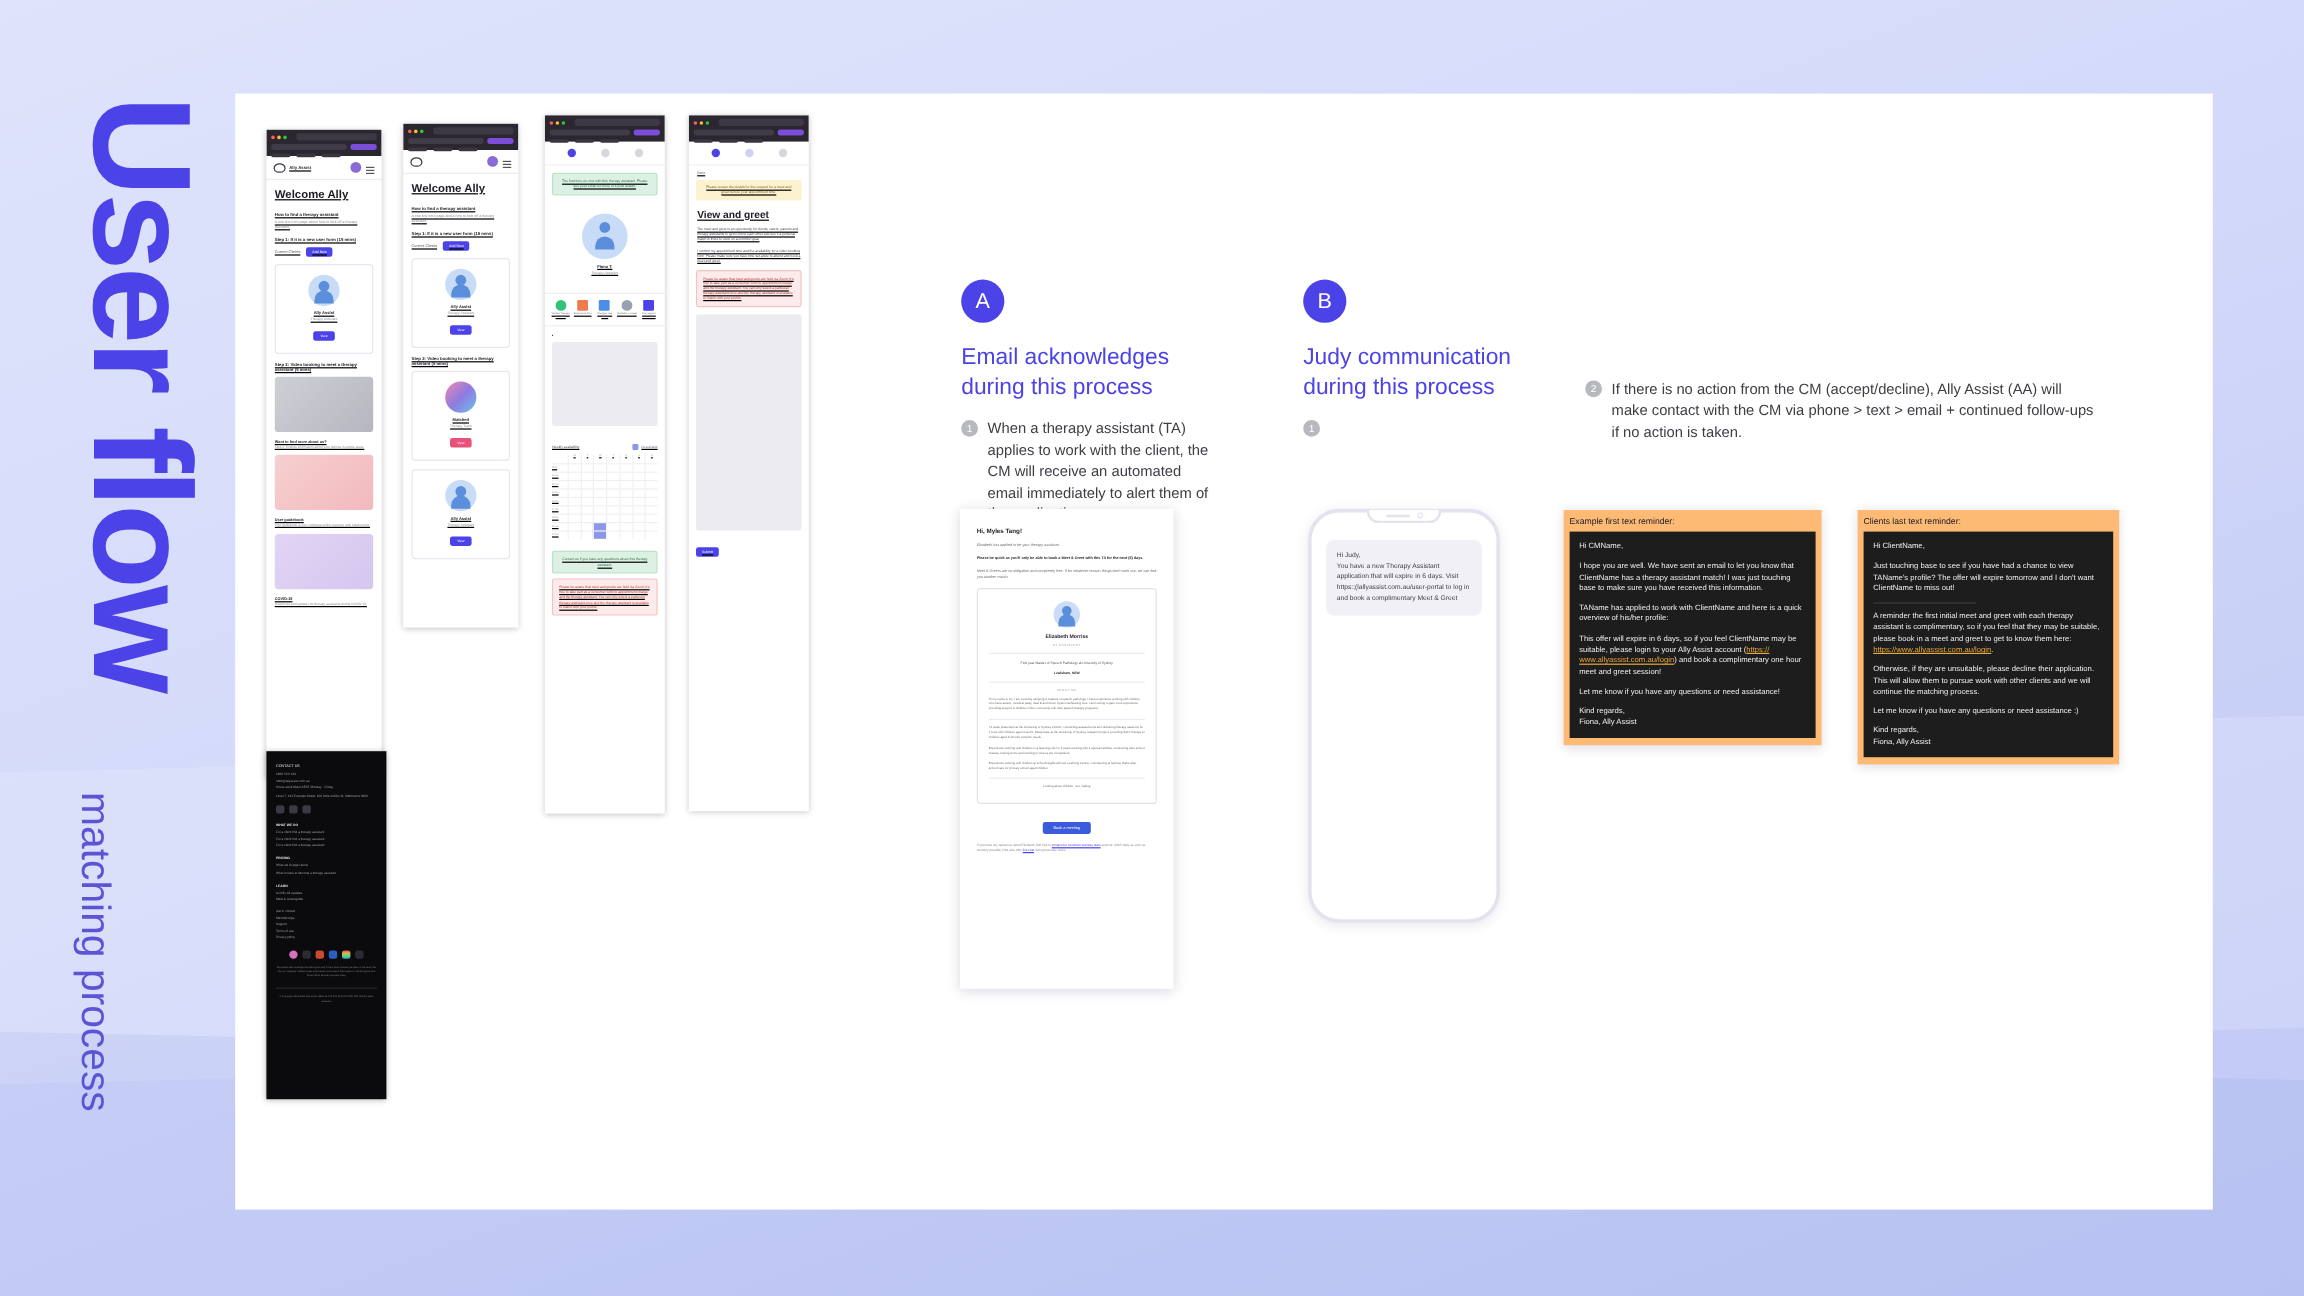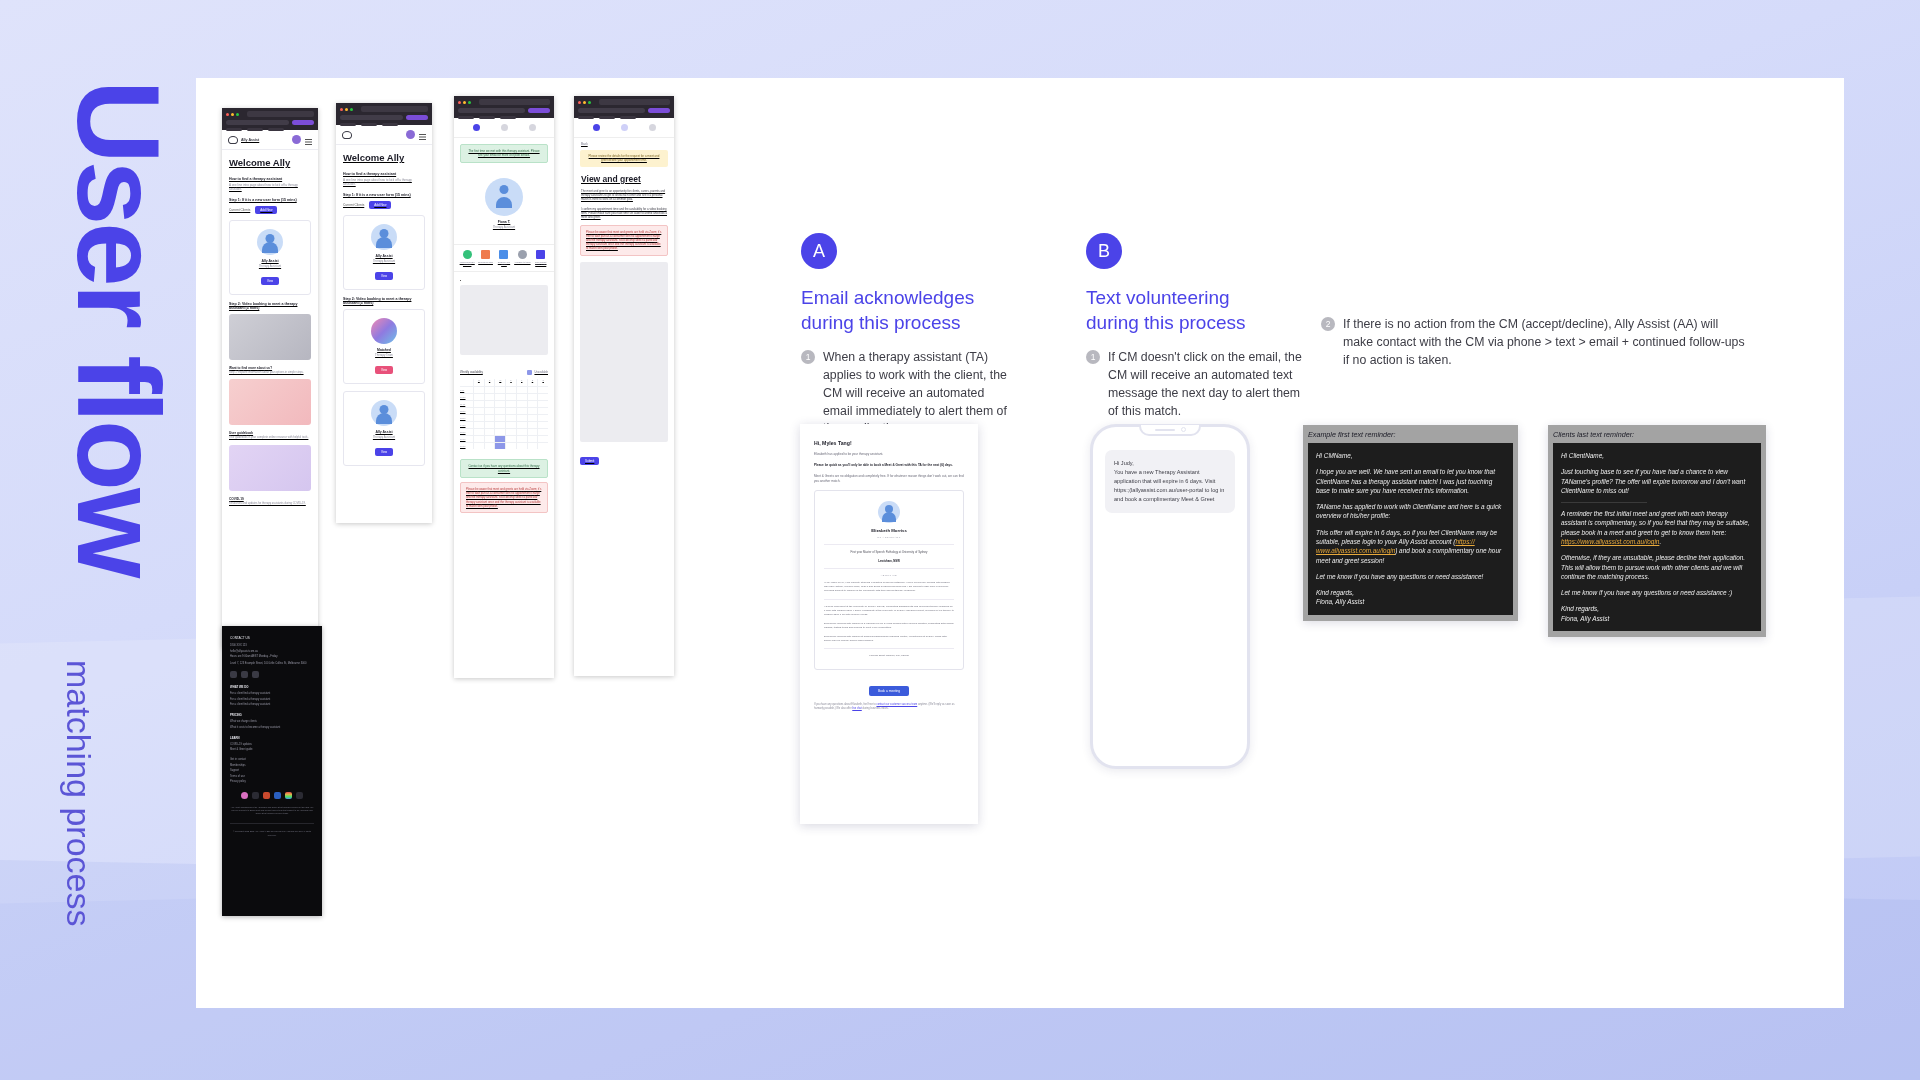--- a/index.html
+++ b/index.html
@@ -205,21 +205,21 @@
            border-radius: 0 0 10px 10px; margin: 0 auto; position: relative; top: -2px;
            display:flex; align-items:center; justify-content:center; gap:6px; }
   .notch-sp { width: 20px; height: 2px; background: #e2e3ef; border-radius: 2px; }
   .notch-cam { width: 5px; height: 5px; border: 1px solid #e2e3ef; border-radius: 50%; }
   .sms {
     margin: 12px 12px 0; background: #f1f1f5; border-radius: 7px;
     padding: 9px 9px; font-size: 5.6px; color: #3d3d46; line-height: 1.62;
   }
 
   
-  .rem-card { position: absolute; background: #a3a3a3; padding: 5px 5px 6px; box-shadow: 0 2px 9px rgba(40,40,90,0.16); font-style: italic; }
+  .rem-card { position: absolute; background: #fdba74; padding: 5px 5px 6px; box-shadow: 0 2px 9px rgba(40,40,90,0.16); }
   .rem-t { font-size: 7.2px; color: #1b1b26; margin-bottom: 4px; }
   .rem-body { background: #1d1d1d; padding: 8px 8px; color: #efefef; font-size: 6.4px; line-height: 1.45; }
   .rem-body p { margin-bottom: 7px; }
   .rem-body p:last-child { margin-bottom: 0; }
   .rem-lk { color: #e8a93b; text-decoration: underline; }
   .rem-hr { border-top:1px solid #3a3a3a; width: 45%; margin: 2px 0 6px; }
 </style>
 </head>
 <body>
 
@@ -605,26 +605,25 @@
     </div>
     <div class="step-row">
       <span class="step-num">1</span>
       <span class="step-txt">When a therapy assistant (TA) applies to work with the client, the CM will receive an automated email immediately to alert them of the application.</span>
     </div>
   </div>
 
   <div style="position:absolute; left:890px; top:155px; width:220px;">
     <div class="sec-badge">B</div>
     <div class="sec-title">
-      <div>Text volunteering</div>
+      <div>Judy communication</div>
       <div>during this process</div>
     </div>
     <div class="step-row">
       <span class="step-num">1</span>
-      <span class="step-txt">If CM doesn't click on the email, the CM will receive an automated text message the next day to alert them of this match.</span>
     </div>
   </div>
 
   <div style="position:absolute; left:1125px; top:238px; width:430px;">
     <div class="step-row" style="margin-top:0;">
       <span class="step-num">2</span>
       <span class="step-txt">If there is no action from the CM (accept/decline), Ally Assist (AA) will make contact with the CM via phone &gt; text &gt; email + continued follow-ups if no action is taken.</span>
     </div>
   </div>
 

